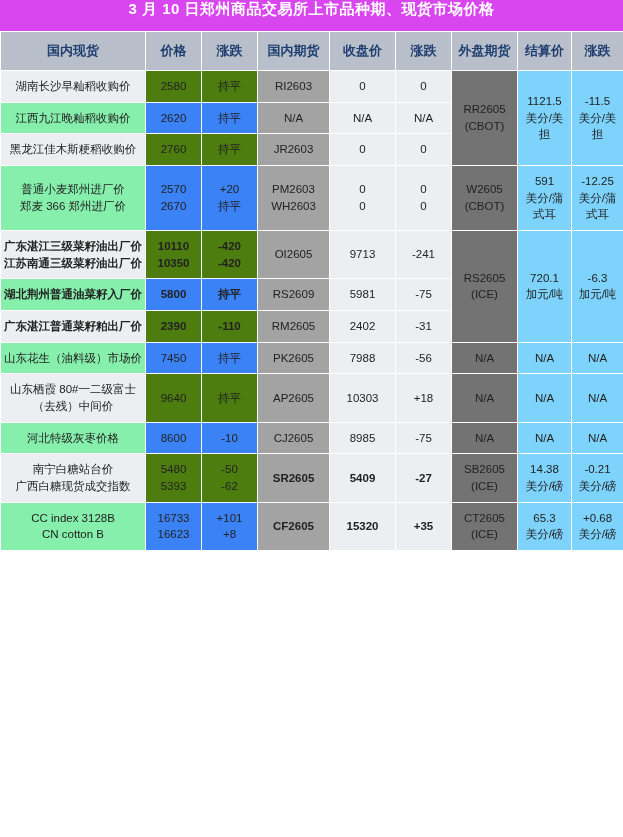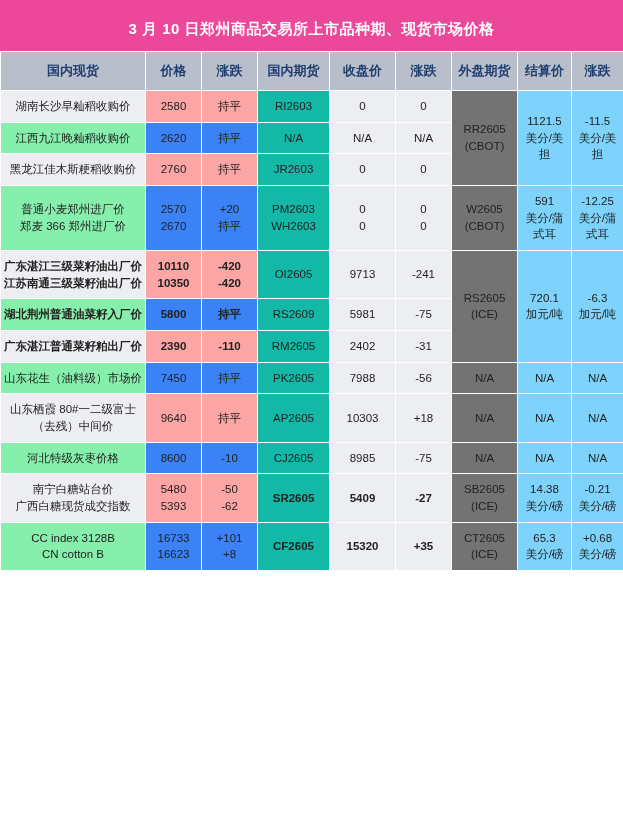--- a/index.html
+++ b/index.html
@@ -8,26 +8,26 @@
     background: #ffffff;
     font-family: "Liberation Sans", sans-serif;
   }
   .page {
     width: 623px;
     min-height: 837px;
     background: #ffffff;
     position: relative;
   }
   .title-bar {
-    background: #ec4899;
+    background: #d946ef;
     color: #ffffff;
     text-align: center;
     font-size: 15px;
     font-weight: bold;
-    padding: 20px 6px 12px 6px;
+    padding: 0 6px 12px 6px;
     letter-spacing: 0.5px;
   }
   .unit-row {
     text-align: right;
     font-size: 11px;
     color: #333333;
     padding: 6px 12px 6px 0;
   }
   table.price {
     width: 100%;
@@ -45,24 +45,24 @@
   table.price td {
     border: 1px solid #ffffff;
     font-size: 11.5px;
     color: #222222;
     text-align: center;
     padding: 7px 2px;
     vertical-align: middle;
     line-height: 1.45;
   }
   td.lbl { background: #eceef2; color: #1a1a1a; }
-  td.val { background: #fca5a5; }
+  td.val { background: #4d7c0f; }
   td.alt-lbl { background: #86efac; }
   td.alt-val { background: #3b82f6; }
-  td.mid { background: #14b8a6; }
+  td.mid { background: #a3a3a3; }
   td.mid2 { background: #eceef2; }
   td.right-col { background: #737373; }
   td.right-col2 { background: #7dd3fc; }
   .bold { font-weight: bold; margin-left: 30px; }
   .multi { line-height: 1.5; }
   col.c1 { width: 145px; }
   col.c2 { width: 56px; }
   col.c3 { width: 56px; }
   col.c4 { width: 72px; }
   col.c5 { width: 66px; }

